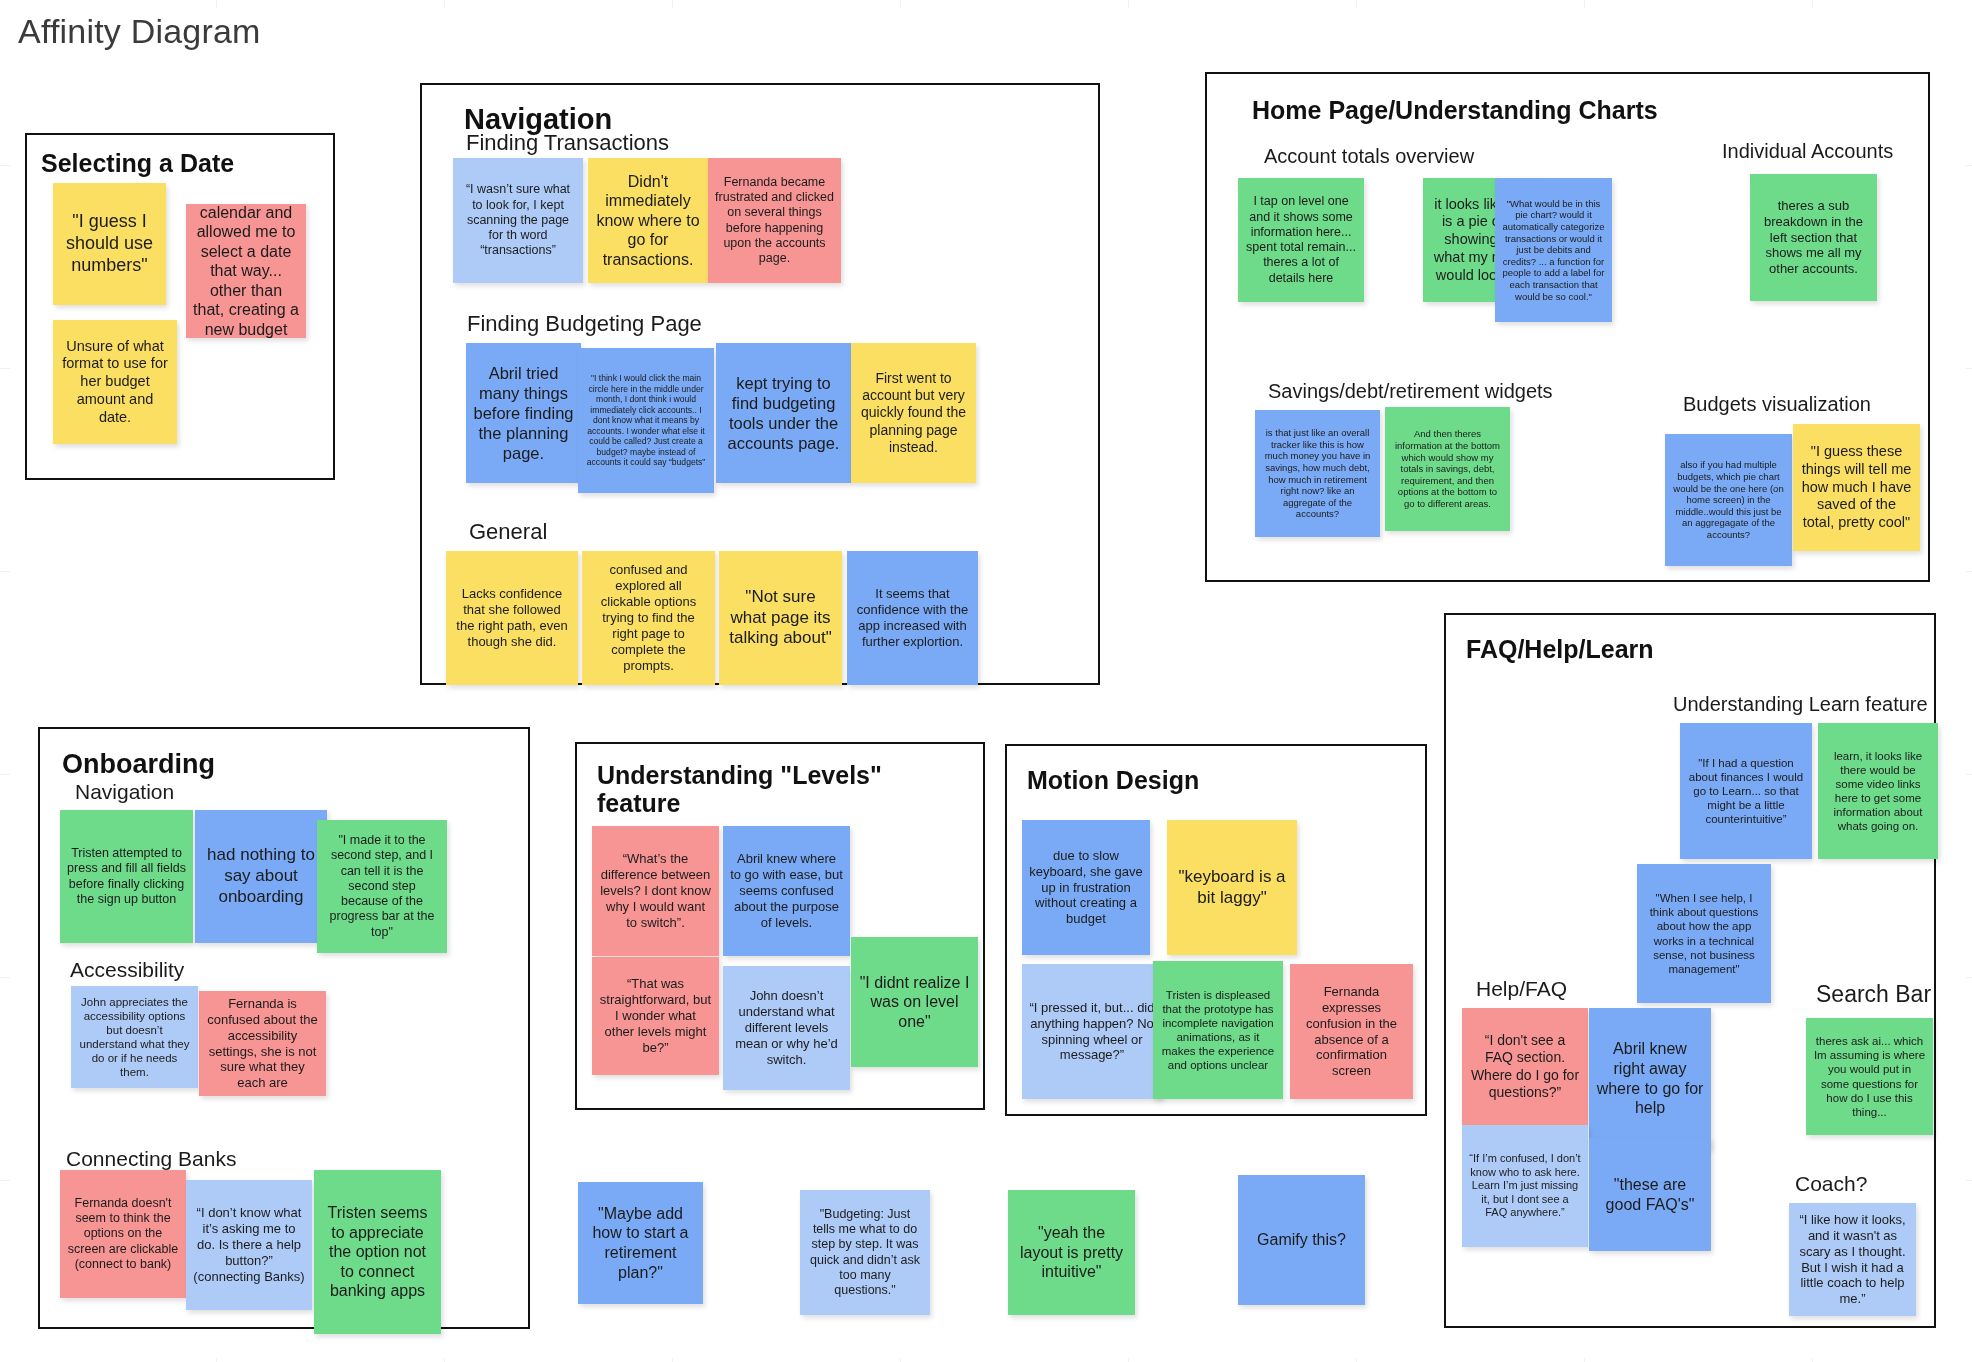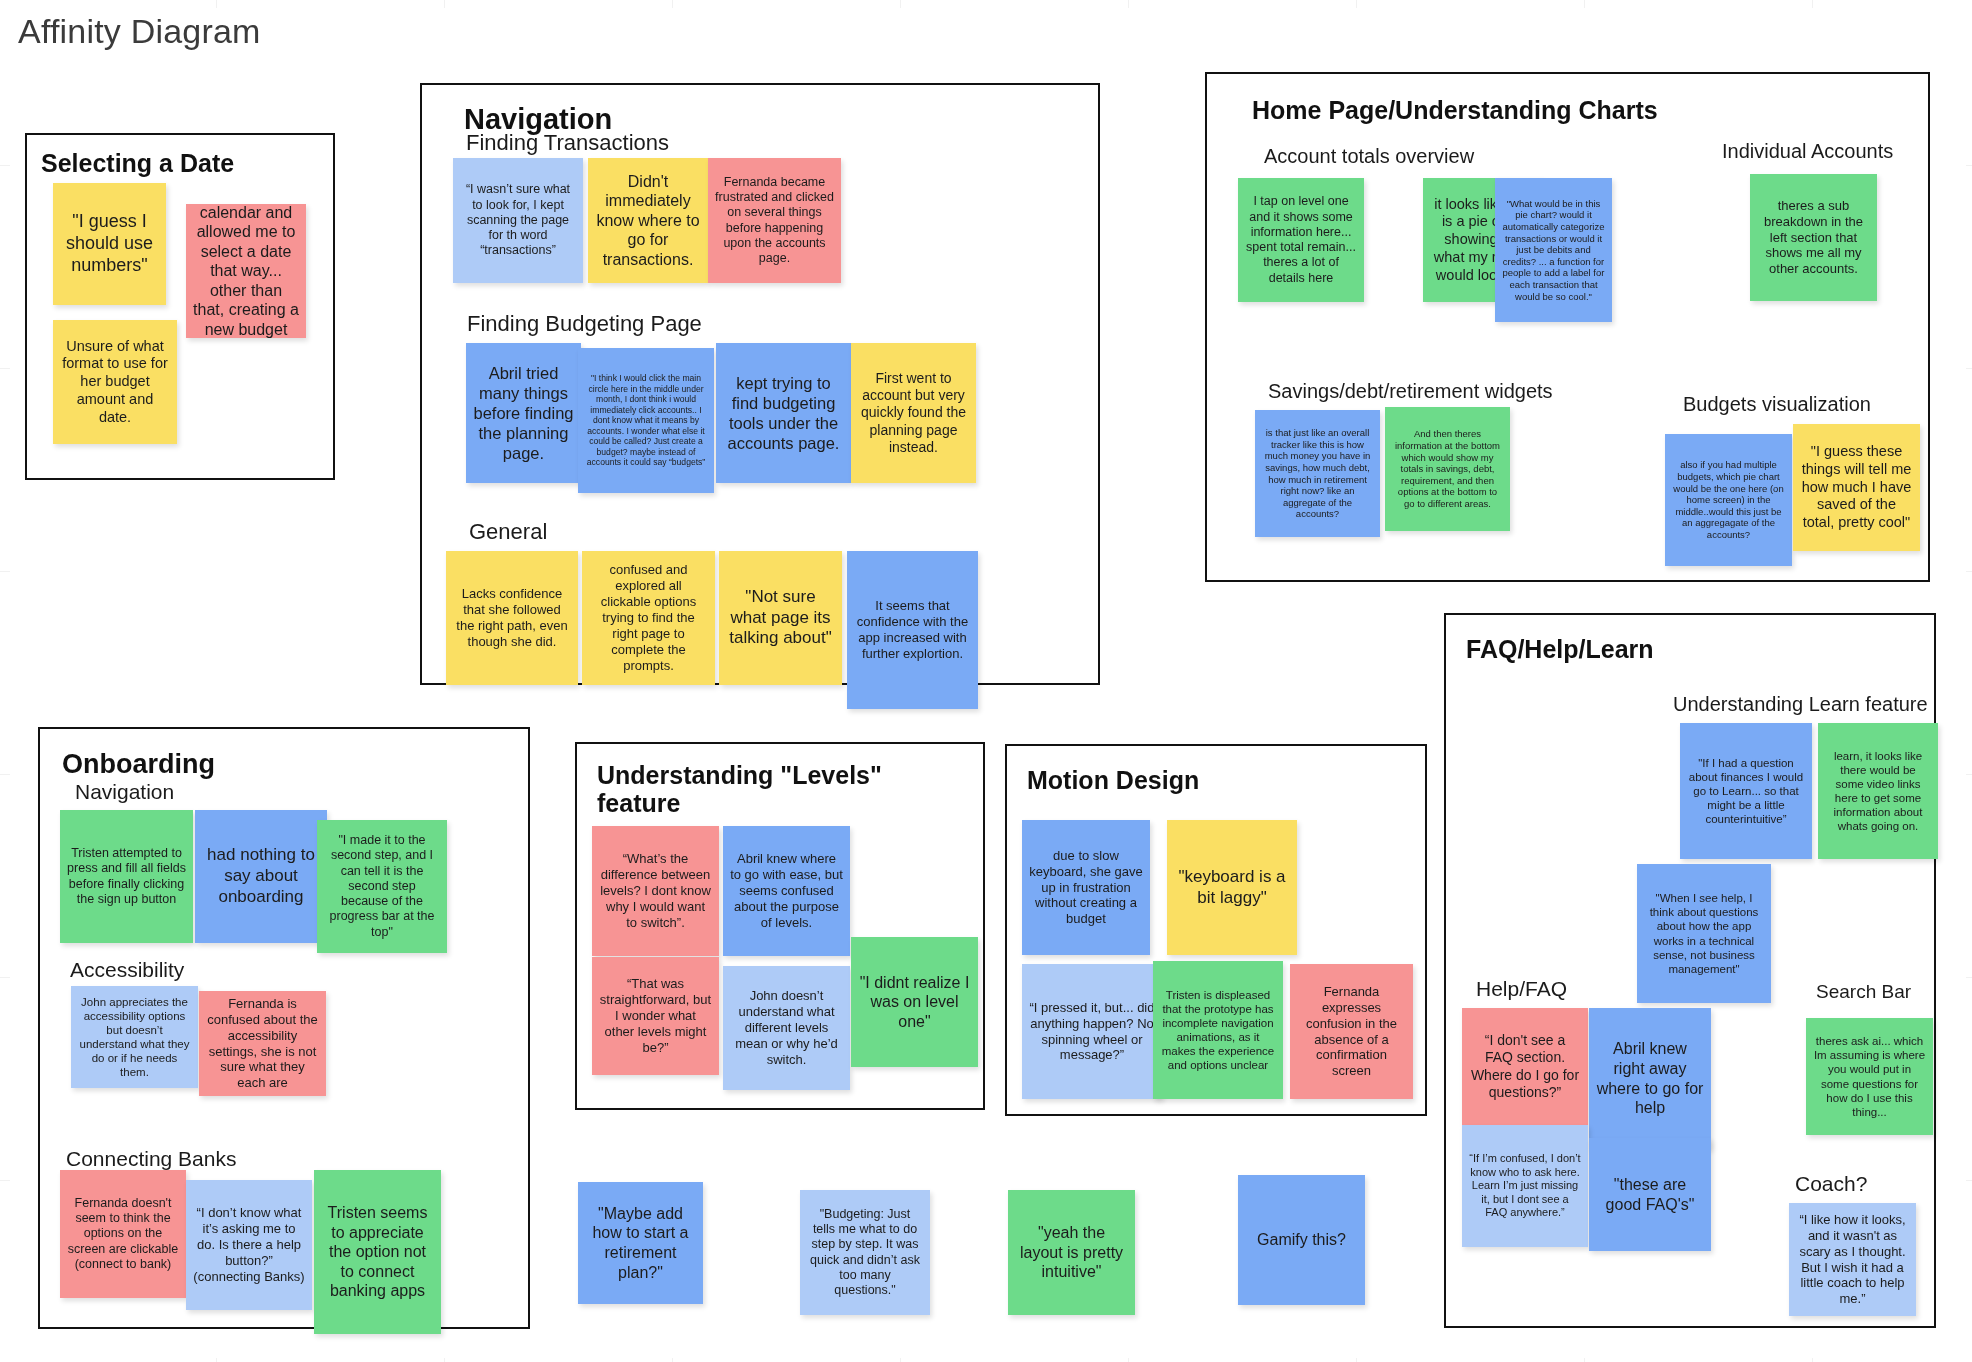--- a/index.html
+++ b/index.html
@@ -110,21 +110,21 @@
 <div class="sub-title" style="left:469px;top:520px;font-size:22px;">General</div>
 <div class="note" style="left:446px;top:551px;width:132px;height:134px;background:#fadf63;font-size:13px;">
   <span>Lacks confidence that she followed the right path, even though she did.</span>
 </div>
 <div class="note" style="left:582px;top:551px;width:133px;height:134px;background:#fadf63;font-size:13px;">
   <span>confused and explored all clickable options trying to find the right page to complete the prompts.</span>
 </div>
 <div class="note" style="left:719px;top:551px;width:123px;height:134px;background:#fadf63;font-size:17px;">
   <span>"Not sure what page its talking about"</span>
 </div>
-<div class="note" style="left:847px;top:551px;width:131px;height:158px;background:#7aaaf5;font-size:13px;">
+<div class="note" style="left:847px;top:551px;width:131px;height:134px;background:#7aaaf5;font-size:13px;">
   <span>It seems that confidence with the app increased with further explortion.</span>
 </div>
 
 <div class="group" style="left:1205px;top:72px;width:725px;height:510px;">
   <div class="group-title" style="left:45px;top:22px;font-size:25px;white-space:nowrap;">Home Page/Understanding Charts</div>
 </div>
 <div class="sub-title" style="left:1264px;top:145px;font-size:20px;">Account totals overview</div>
 <div class="note" style="left:1238px;top:178px;width:126px;height:124px;background:#6ddb8a;font-size:12.5px;">
   <span>I tap on level one and it shows some information here... spent total remain... theres a lot of details here</span>
 </div>
@@ -248,21 +248,21 @@
 <div class="note" style="left:1589px;top:1008px;width:122px;height:141px;background:#7aaaf5;font-size:16px;">
   <span>Abril knew right away where to go for help</span>
 </div>
 <div class="note" style="left:1462px;top:1125px;width:126px;height:122px;background:#aecbf7;font-size:11px;">
   <span>“If I’m confused, I don’t know who to ask here. Learn I’m just missing it, but I dont see a FAQ anywhere.”</span>
 </div>
 <div class="note" style="left:1589px;top:1138px;width:122px;height:113px;background:#7aaaf5;font-size:16px;">
   <span>"these are good FAQ's"</span>
 </div>
 
-<div class="sub-title" style="left:1816px;top:982px;font-size:19px;">Search Bar</div>
+<div class="sub-title" style="left:1816px;top:982px;font-size:23px;">Search Bar</div>
 <div class="note" style="left:1806px;top:1018px;width:127px;height:117px;background:#6ddb8a;font-size:11.5px;">
   <span>theres ask ai... which Im assuming is where you would put in some questions for how do I use this thing...</span>
 </div>
 
 <div class="sub-title" style="left:1795px;top:1172px;font-size:21px;text-align:center;">Coach?</div>
 <div class="note" style="left:1789px;top:1203px;width:127px;height:113px;background:#aecbf7;font-size:13px;">
   <span>“I like how it looks, and it wasn't as scary as I thought. But I wish it had a little coach to help me.”</span>
 </div>
 
 <div class="note" style="left:578px;top:1182px;width:125px;height:122px;background:#7aaaf5;font-size:16px;">

